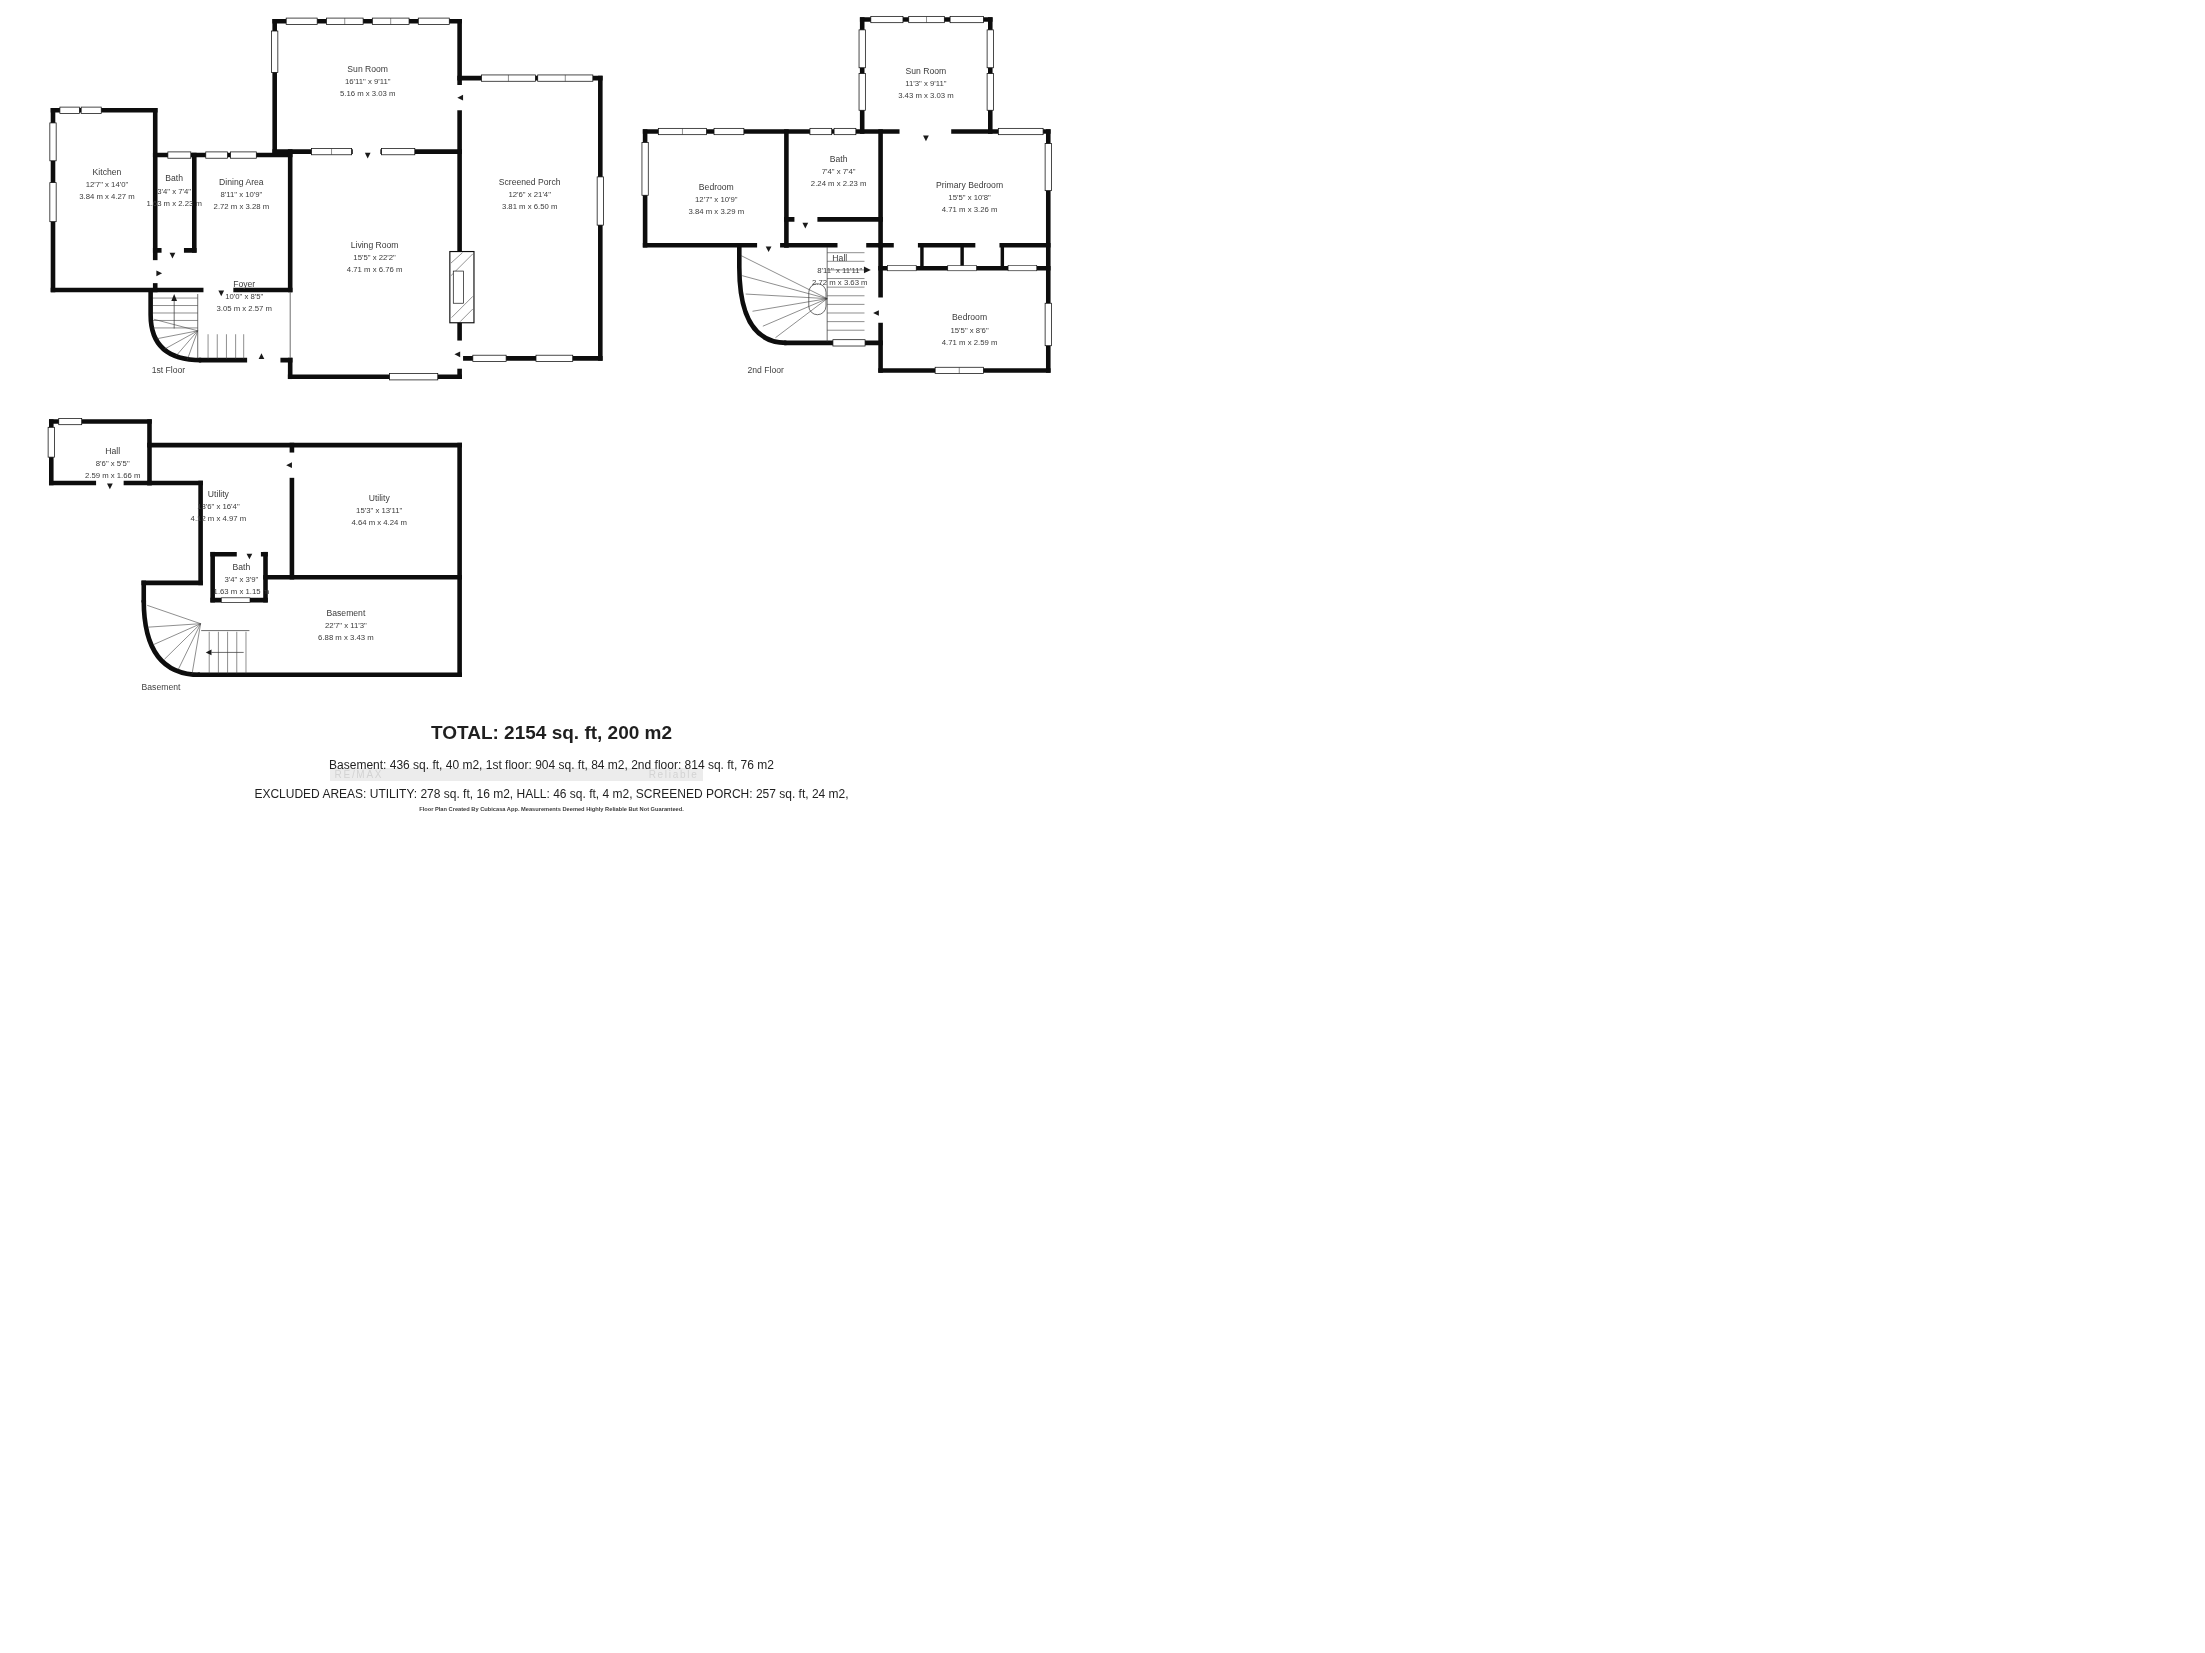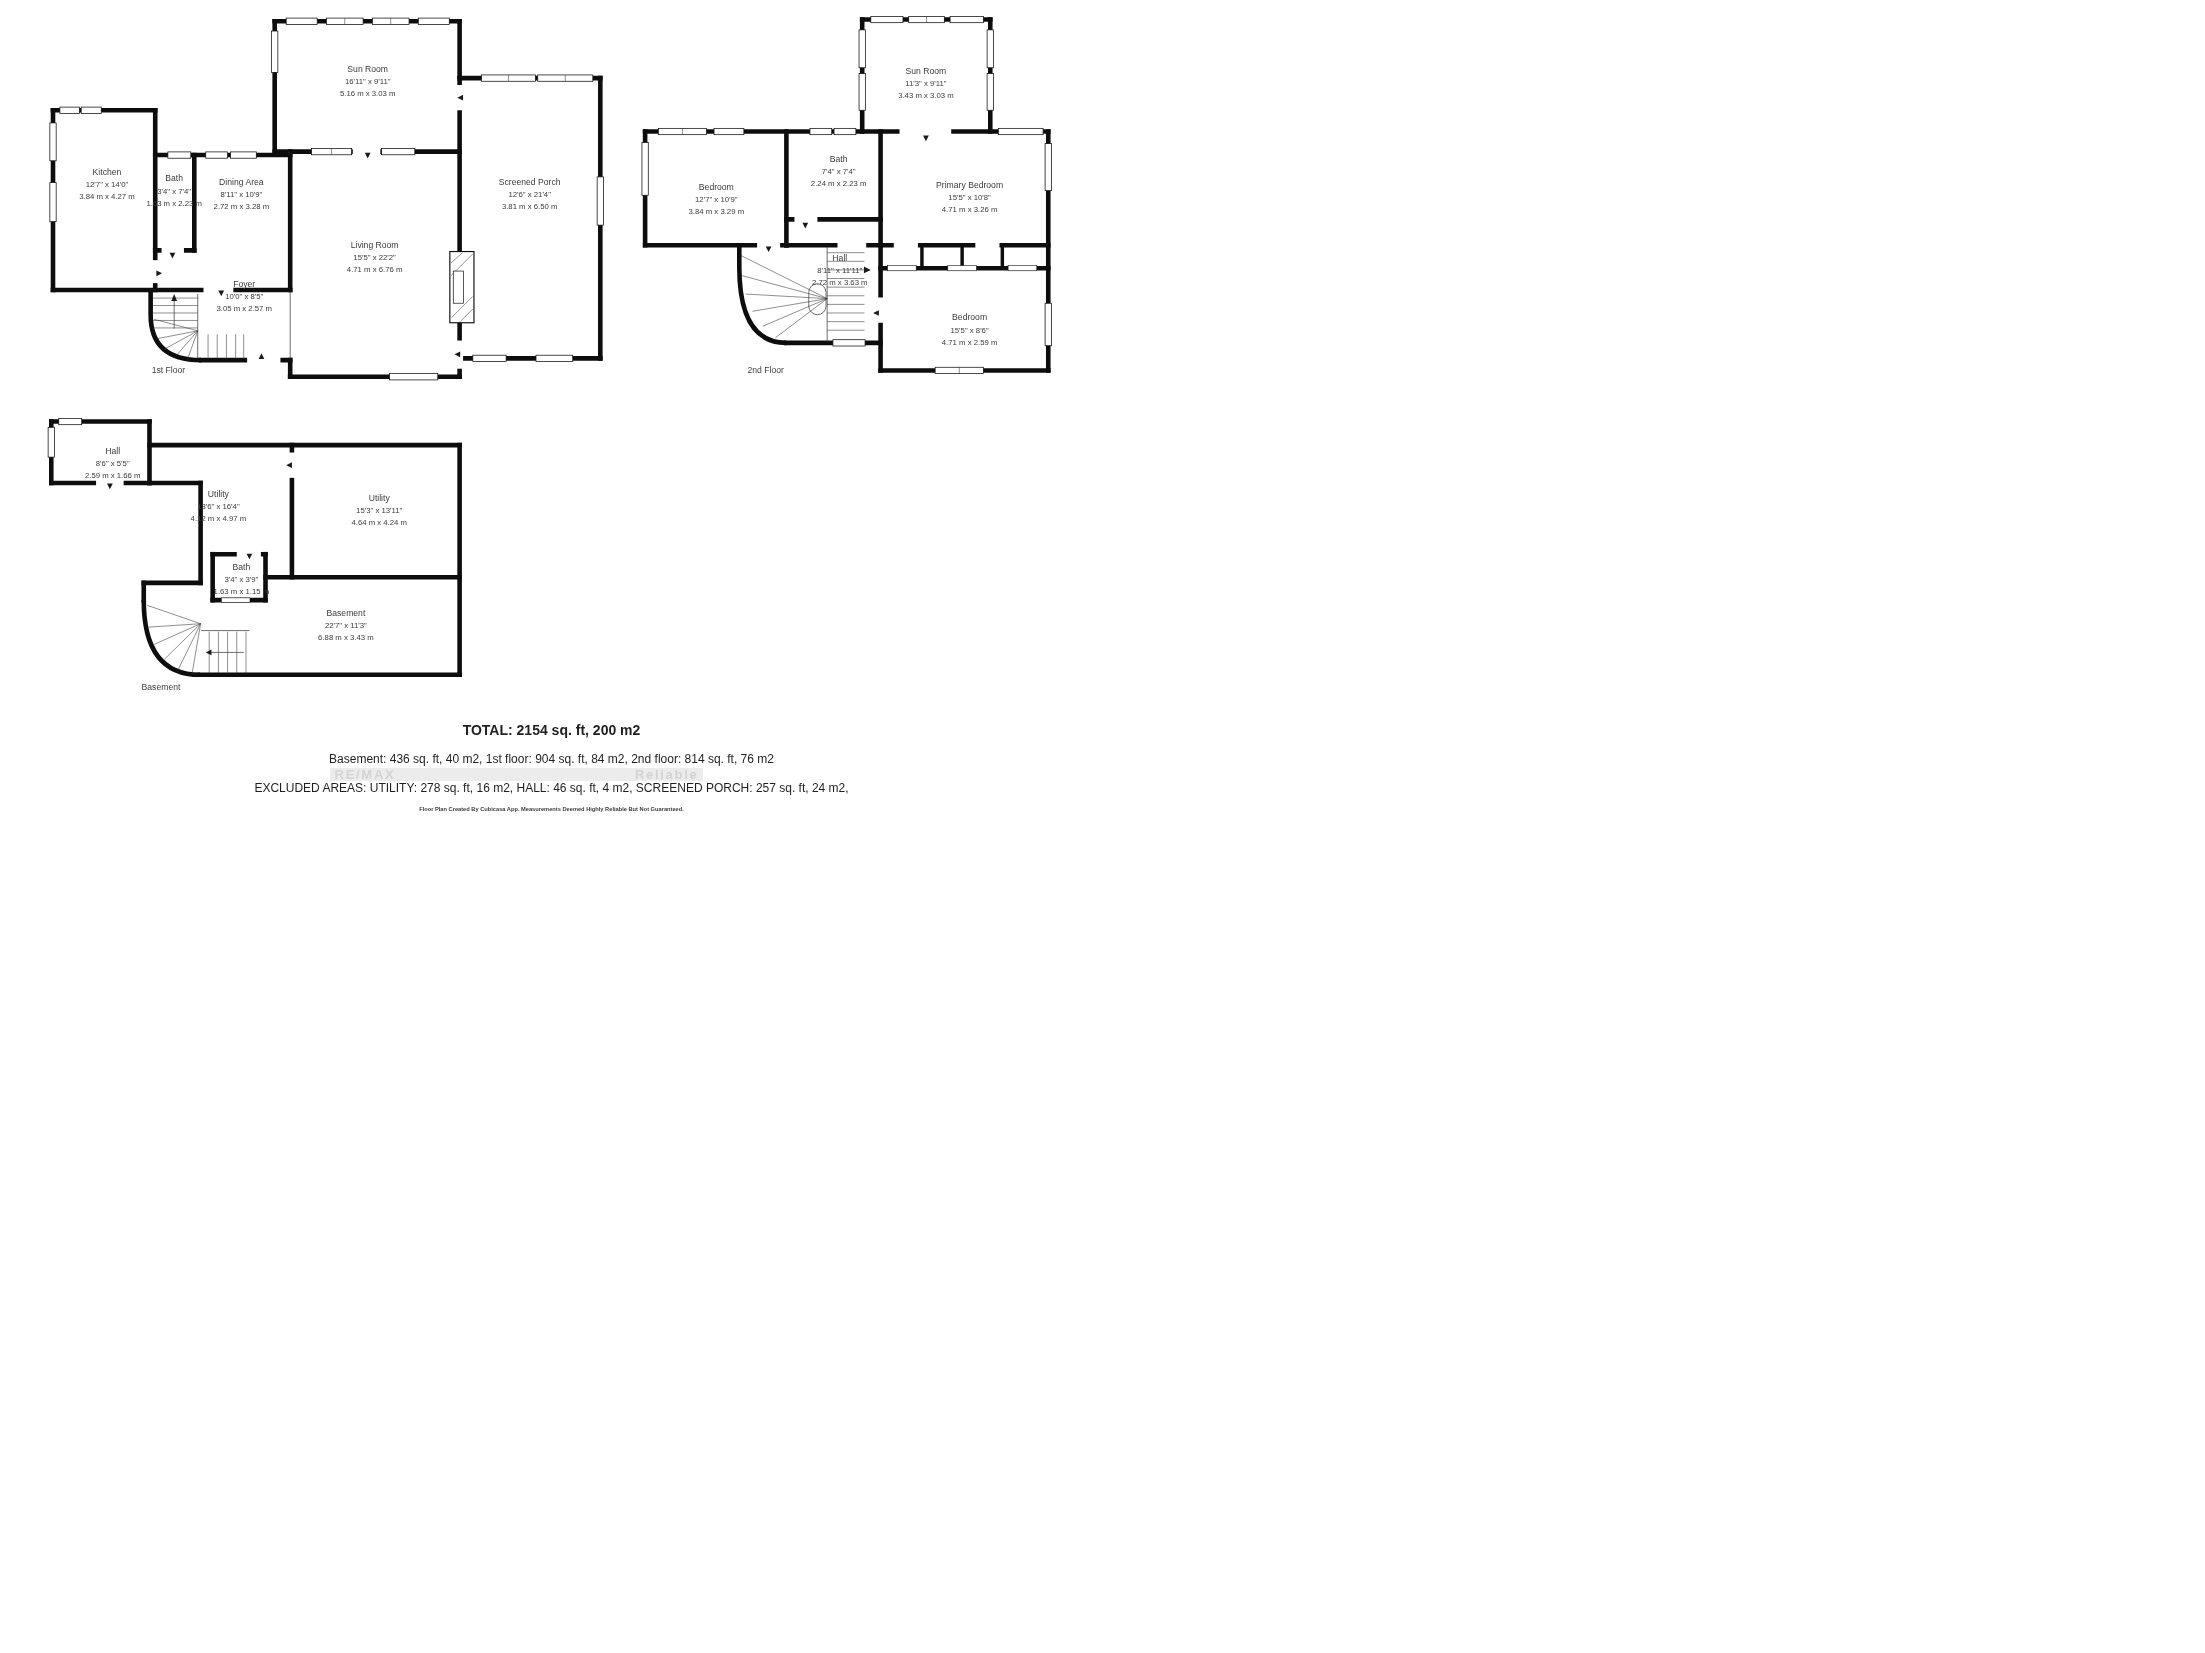--- a/index.html
+++ b/index.html
@@ -13,26 +13,26 @@
   .wallpath{stroke:#0d0d0d;stroke-width:8;fill:none;}
   .thinwall{stroke:#0d0d0d;stroke-width:6;fill:none;stroke-linecap:square;}
   .win{fill:#ffffff;stroke:#0d0d0d;stroke-width:1.3;}
   .slide{fill:#ffffff;stroke:#0d0d0d;stroke-width:1;}
   .gap{fill:#ffffff;stroke:none;}
   .tread{stroke:#3c3c3c;stroke-width:1;fill:none;}
   .rail{stroke:#3c3c3c;stroke-width:1.3;fill:none;}
   .doorarrow{fill:#1a1a1a;stroke:none;}
   .hatch{stroke:#444;stroke-width:1;fill:none;}
   .summary{position:absolute;left:0;top:722px;width:100%;text-align:center;color:#1f1f1f;z-index:2;}
-  .summary .total{font-size:14px;font-weight:700;margin:0 0 2.9px 0;}
+  .summary .total{font-size:19px;font-weight:700;margin:0 0 2.9px 0;}
   .summary .line{font-size:12px;font-weight:400;line-height:16px;margin:13px;}
   .watermark{position:absolute;left:330px;top:768px;width:373px;height:13.2px;background:#ececec;
              z-index:1;display:flex;justify-content:space-between;align-items:center;
              padding:0 4.6px;box-sizing:border-box;filter:blur(0.3px);}
-  .watermark span{color:#d3d3d3;font-size:13px;font-weight:700;letter-spacing:1.7px;}
+  .watermark span{color:#d3d3d3;font-size:10px;font-weight:400;letter-spacing:1.7px;}
   .footer{position:absolute;left:0;top:806px;width:100%;text-align:center;
           font-size:5.7px;font-weight:700;color:#3c3c3c;z-index:2;}
 </style>
 </head>
 <body>
 
 <div class="page">
 
 <svg width="1103" height="827" viewBox="0 0 1920 1440">
 

